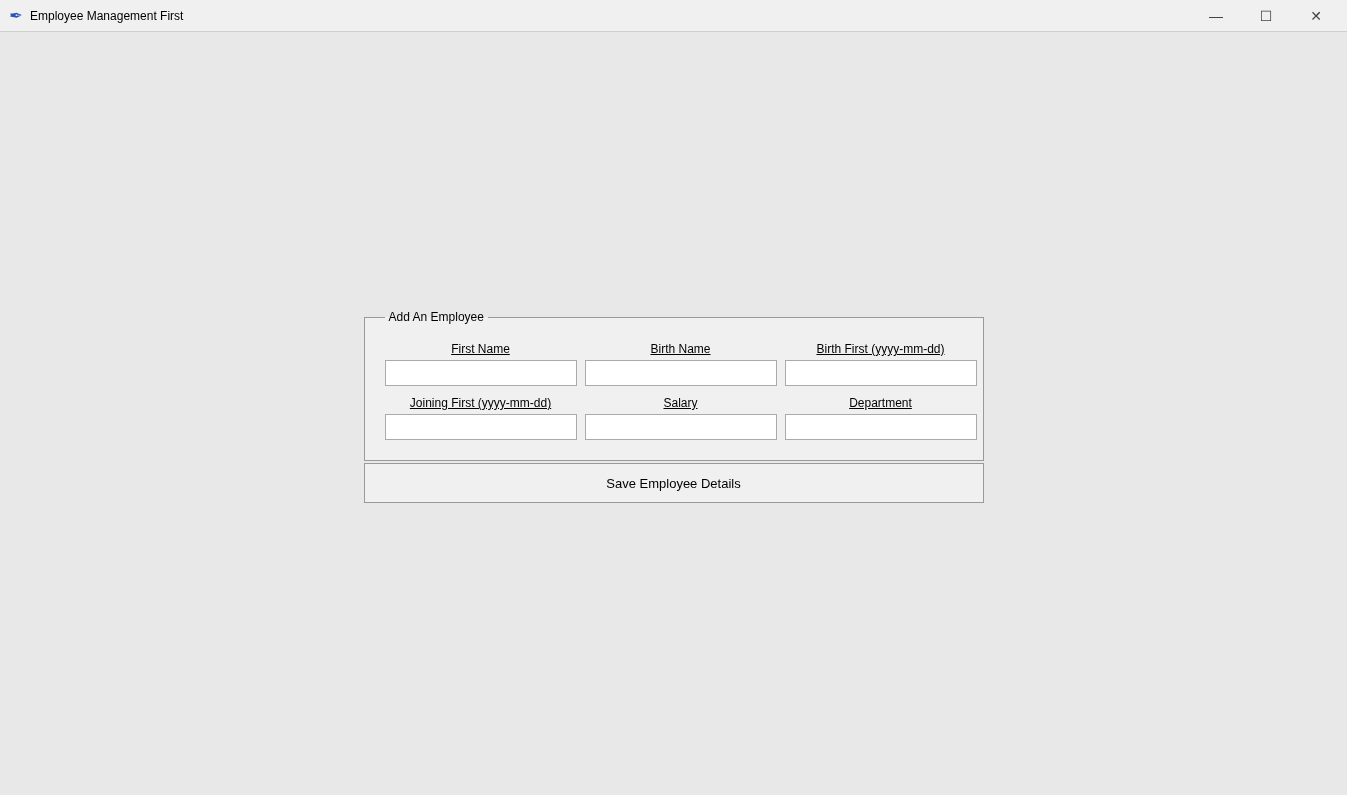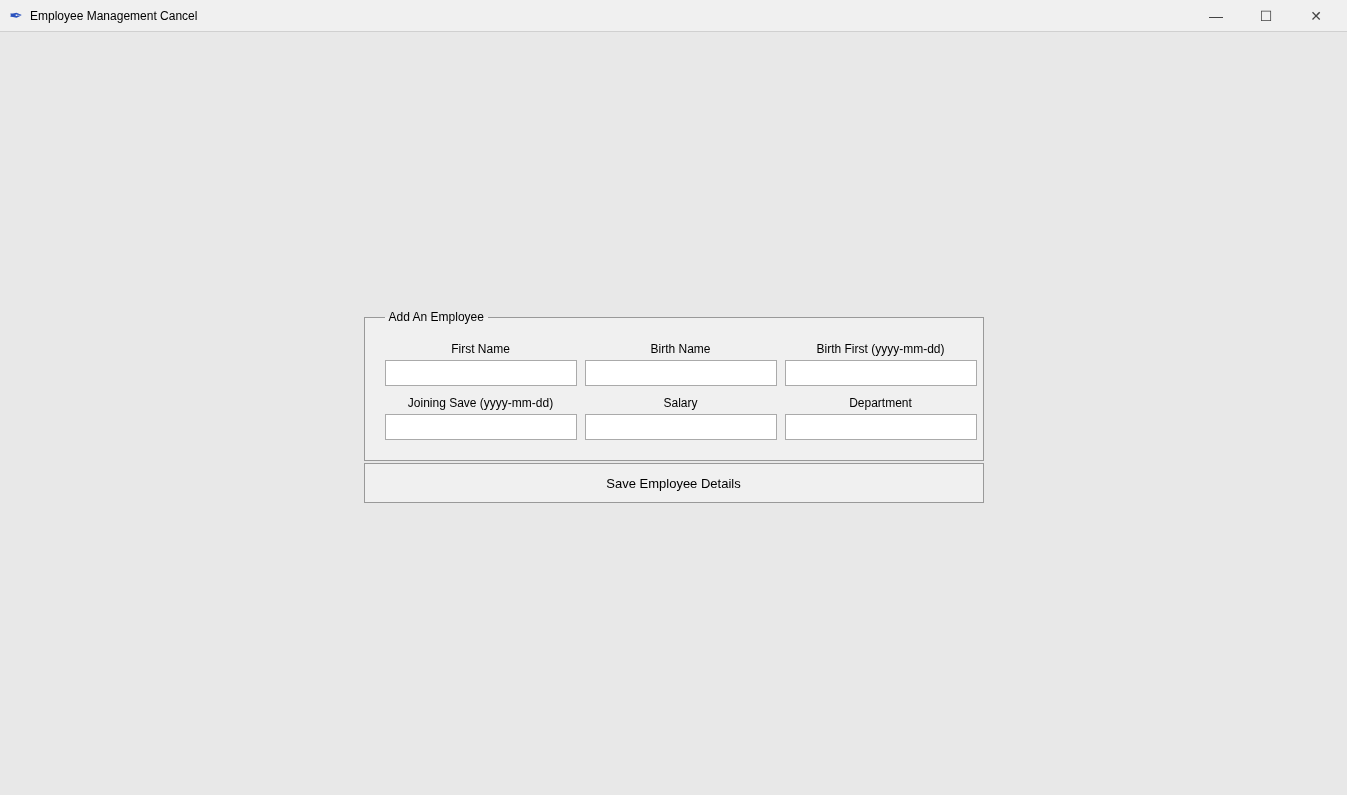--- a/index.html
+++ b/index.html
@@ -108,20 +108,21 @@
       font-size: 12px;
       color: #000;
       font-weight: normal;
     }
 
     .fields-grid {
       display: grid;
       grid-template-columns: 1fr 1fr 1fr;
       gap: 10px 8px;
       margin-top: 8px;
+      text-decoration: underline;
     }
 
     .field-group {
       display: flex;
       flex-direction: column;
       gap: 4px;
     }
 
     .field-label {
       text-align: center;
@@ -158,21 +159,21 @@
       text-align: center;
       margin-bottom: 14px;
     }
   </style>
 </head>
 <body>
 
 <div class="title-bar">
   <div class="title-bar-left">
     <span class="app-icon">✒</span>
-    <span class="title-text">Employee Management Cancel</span>
+    <span class="title-text">Employee Management First</span>
   </div>
   <div class="title-bar-controls">
     <button class="title-btn">—</button>
     <button class="title-btn">☐</button>
     <button class="title-btn close-btn">✕</button>
   </div>
 </div>
 
 <div class="main-content">
   <div class="form-container">
@@ -190,21 +191,21 @@
           <label class="field-label">Birth Name</label>
           <input class="field-input" type="text" style="">
         </div>
 
         <div class="field-group">
           <label class="field-label">Birth First (yyyy-mm-dd)</label>
           <input class="field-input" type="text" style="">
         </div>
 
         <div class="field-group">
-          <label class="field-label">Joining Save (yyyy-mm-dd)</label>
+          <label class="field-label">Joining First (yyyy-mm-dd)</label>
           <input class="field-input" type="text" style="">
         </div>
 
         <div class="field-group">
           <label class="field-label">Salary</label>
           <input class="field-input" type="text" style="">
         </div>
 
         <div class="field-group">
           <label class="field-label">Department</label>

